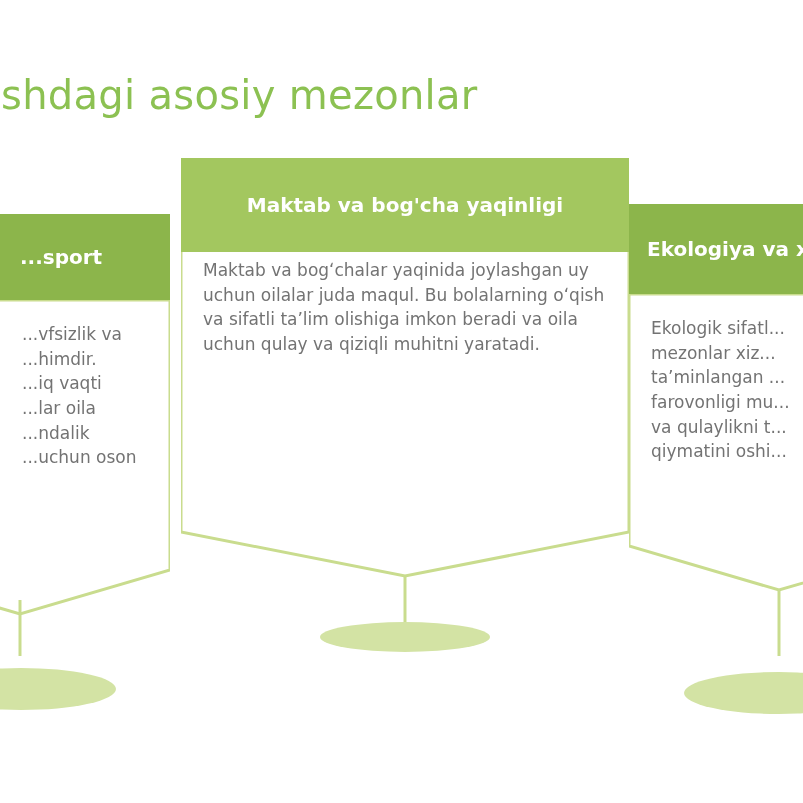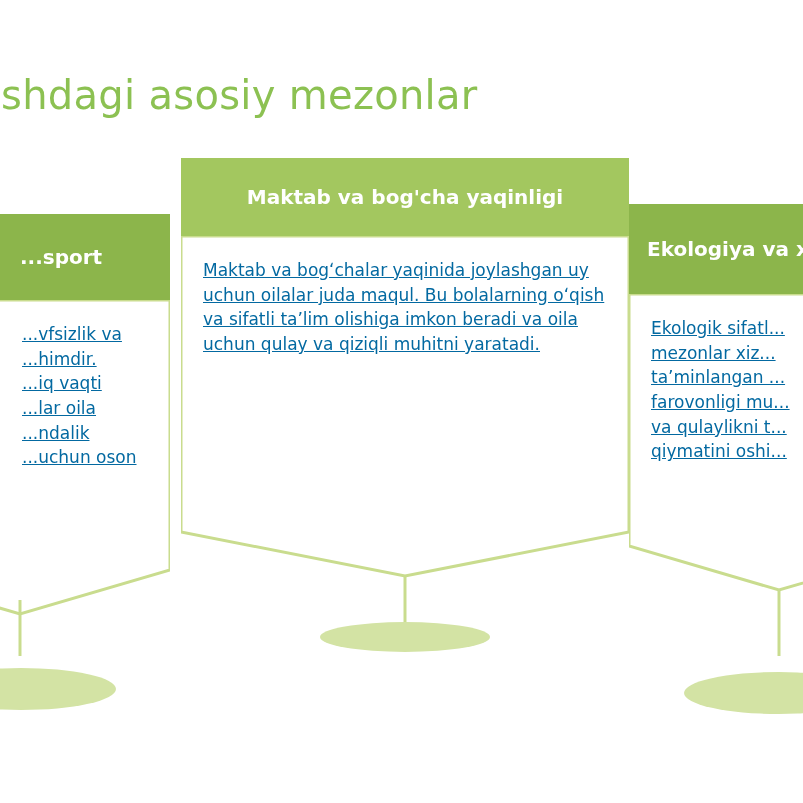--- a/index.html
+++ b/index.html
@@ -55,25 +55,24 @@
     box-sizing: border-box;
     padding: 14px 18px;
     display: flex;
     align-items: center;
   }
 
   .card-body {
     position: absolute;
     box-sizing: border-box;
     background: #ffffff;
-    color: #0369a1;
+    color: #737373;
     font-size: 17px;
     line-height: 1.45;
     padding: 22px 22px 10px 22px;
-    text-decoration: underline;
   }
 
   .pointer {
     position: absolute;
   }
 
   .ellipse {
     position: absolute;
     border-radius: 50%;
     background: #D3E3A4;
@@ -89,21 +88,21 @@
   #col1 .card-body {
     left: 0; top: 300px; width: 300px; height: 270px;
     border-left: 2px solid #C9DC8E;
     border-right: 2px solid #C9DC8E;
     padding-left: 152px;
   }
 
   
   #col2 { left: 181px; width: 448px; }
   #col2 .card-head {
-    left: 0; top: 158px; width: 448px; height: 78px;
+    left: 0; top: 158px; width: 448px; height: 94px;
     background: #A3C75F;
     justify-content: center;
   }
   #col2 .card-body {
     left: 0; top: 236px; width: 448px; height: 296px;
     border-left: 2px solid #C9DC8E;
     border-right: 2px solid #C9DC8E;
   }
 
   

